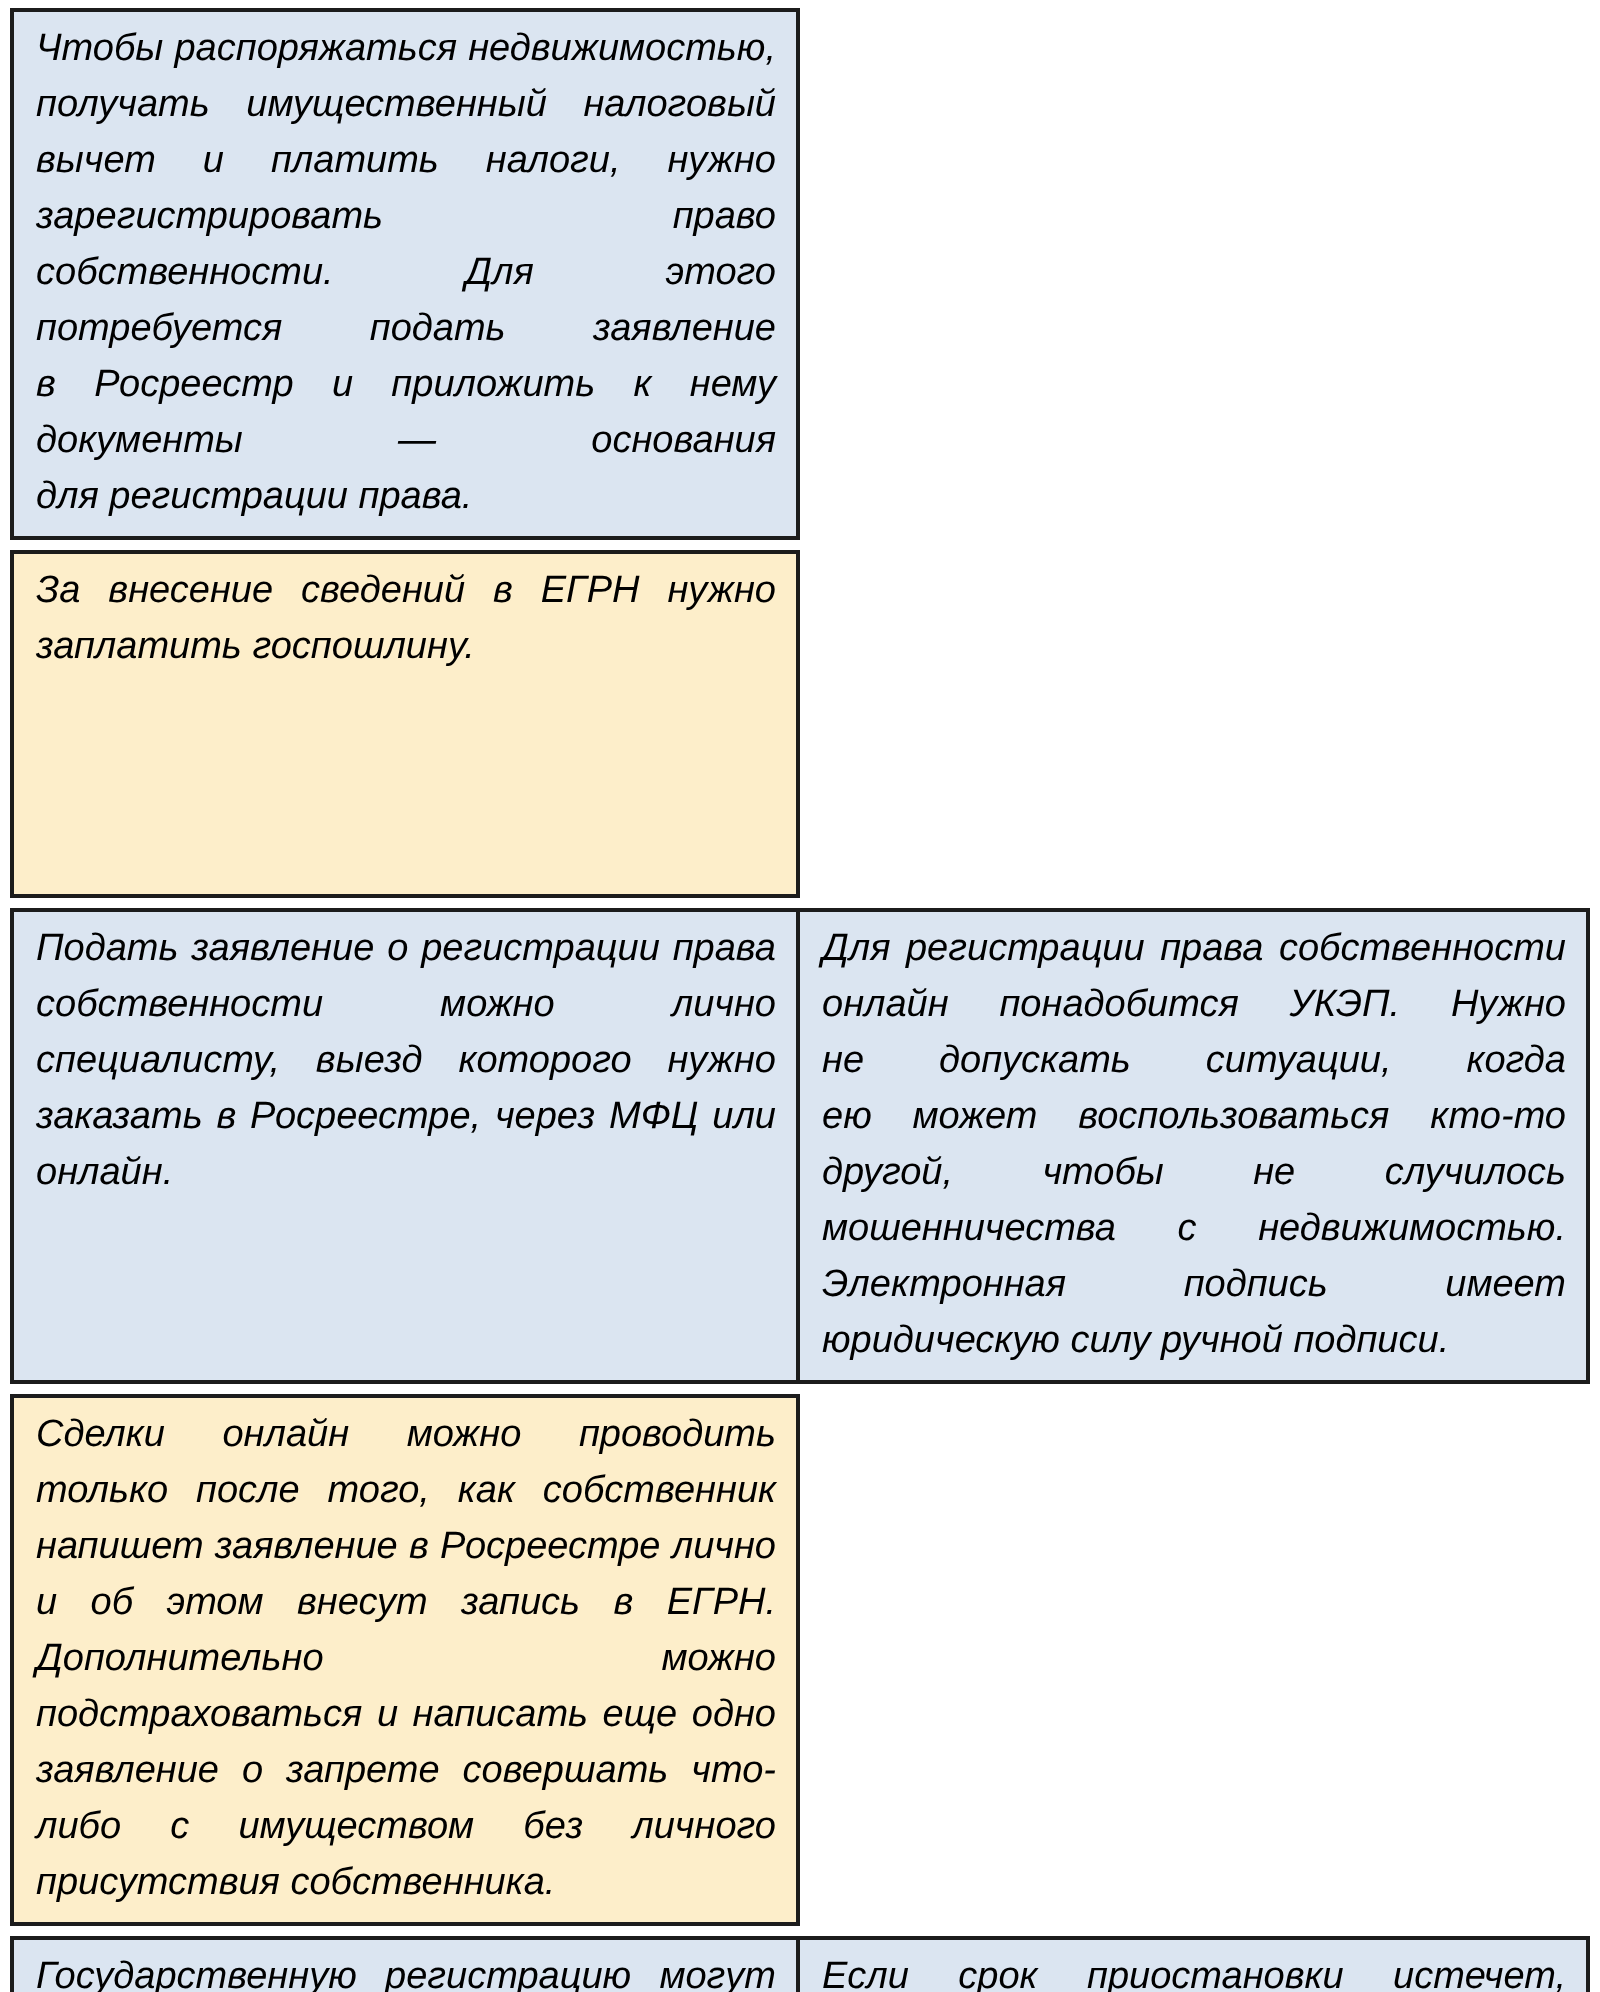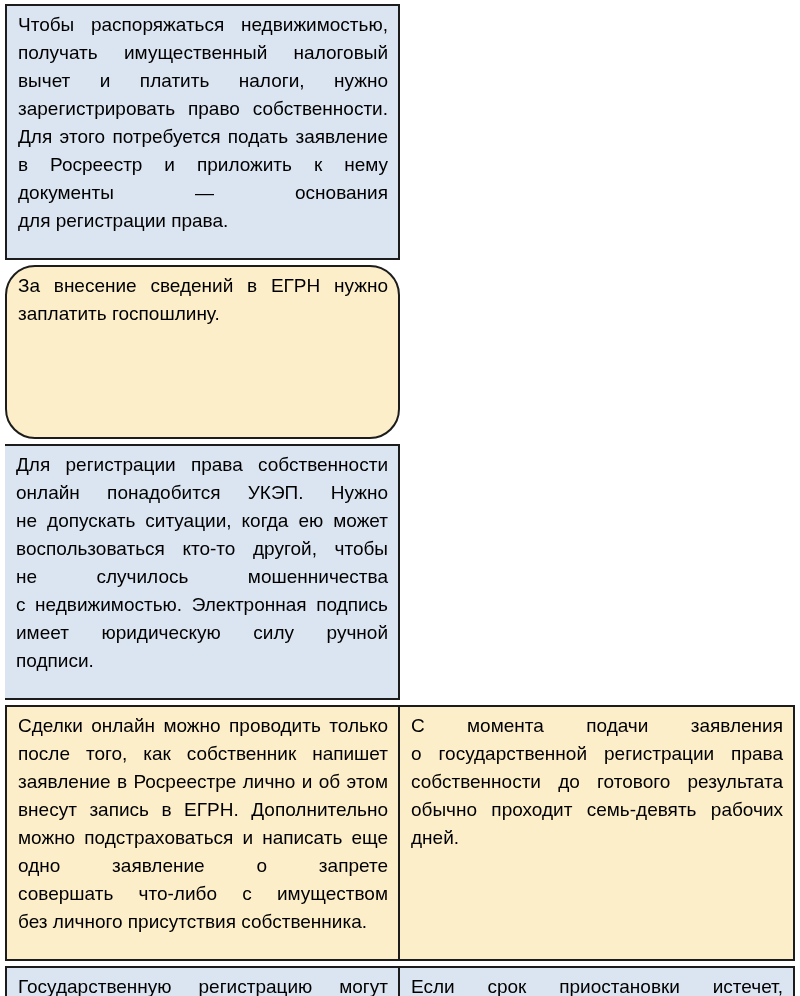--- a/index.html
+++ b/index.html
@@ -23,59 +23,60 @@
     flex-direction: column;
     gap: 5px;
   }
   .row {
     display: grid;
     grid-template-columns: 1fr 1fr;
   }
   .cell {
     box-sizing: border-box;
     border: 2px solid var(--border);
-    padding: 5px 10px 23px 11px;
+    padding: 5px 10px 5px 11px;
     font-family: "Liberation Sans", sans-serif;
     font-size: 19px;
     line-height: 28px;
     color: var(--text);
     text-align: justify;
     text-align-last: left;
     overflow: hidden;
+    font-style: italic;
   }
   .cell-right { border-left: none; }
   .row-blue .cell { background: var(--blue); }
   .row-yellow .cell { background: var(--yellow); }
   .r1 .cell { min-height: 209px; }
-  .r2 .cell { min-height: 174px; border-radius: 30px; }
+  .r2 .cell { min-height: 174px; }
   .r3 .cell { min-height: 193px; }
   .r4 .cell { min-height: 222px; }
   .r5 .cell { min-height: 169px; }
 </style>
 </head>
 <body>
 
 <div class="page">
   <div class="table">
 
     <div class="row row-blue r1">
       <div class="cell">Чтобы распоряжаться недвижимостью, получать имущественный налоговый вычет и&nbsp;платить налоги, нужно зарегистрировать право собственности. Для&nbsp;этого потребуется подать заявление в&nbsp;Росреестр и&nbsp;приложить к&nbsp;нему документы&nbsp;— основания для&nbsp;регистрации права.</div>
     </div>
 
     <div class="row row-yellow r2">
       <div class="cell">За внесение сведений в&nbsp;ЕГРН нужно заплатить госпошлину.</div>
     </div>
 
     <div class="row row-blue r3">
+      <div class="cell">Подать заявление о&nbsp;регистрации права собственности можно лично специалисту, выезд которого нужно заказать в&nbsp;Росреестре, через МФЦ или онлайн.</div>
       <div class="cell cell-right">Для&nbsp;регистрации права собственности онлайн понадобится УКЭП. Нужно не&nbsp;допускать ситуации, когда ею&nbsp;может воспользоваться кто-то другой, чтобы не&nbsp;случилось мошенничества с&nbsp;недвижимостью. Электронная подпись имеет юридическую силу ручной подписи.</div>
     </div>
 
     <div class="row row-yellow r4">
       <div class="cell">Сделки онлайн можно проводить только после того, как собственник напишет заявление в&nbsp;Росреестре лично и&nbsp;об&nbsp;этом внесут запись в&nbsp;ЕГРН. Дополнительно можно подстраховаться и&nbsp;написать еще одно заявление о&nbsp;запрете совершать&nbsp;что-либо с&nbsp;имуществом без&nbsp;личного присутствия собственника.</div>
-      <div class="cell cell-right">С&nbsp;момента подачи заявления о&nbsp;государственной регистрации права собственности до&nbsp;готового результата обычно проходит семь-девять рабочих дней.</div>
     </div>
 
     <div class="row row-blue r5">
       <div class="cell">Государственную регистрацию могут приостановить на&nbsp;срок до&nbsp;трех месяцев, но&nbsp;каждую из&nbsp;сторон заявления обязательно об&nbsp;этом уведомят. Как только причину приостановки устранят, срок регистрации восстановят.</div>
       <div class="cell cell-right">Если срок приостановки истечет, а&nbsp;обстоятельства, мешающие регистрации, так&nbsp;и&nbsp;не&nbsp;будут исправлены, в&nbsp;регистрации откажут. Отменить отказ можно будет только в&nbsp;суде.</div>
     </div>
 
   </div>
 </div>
 

